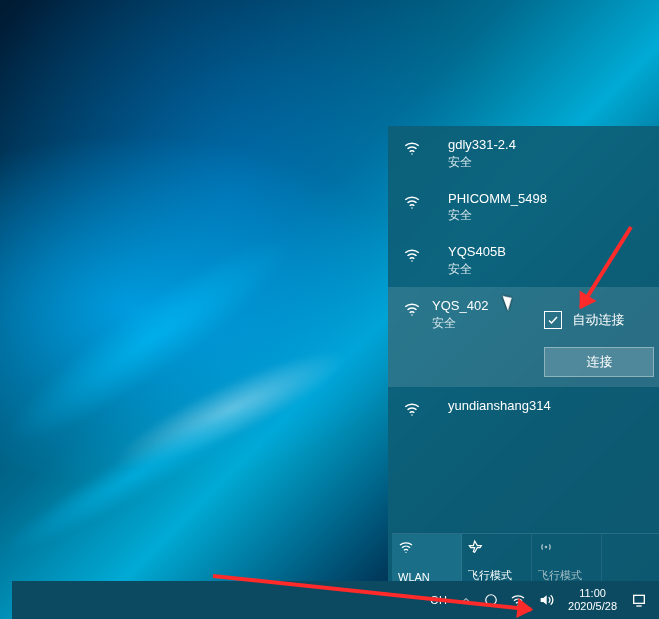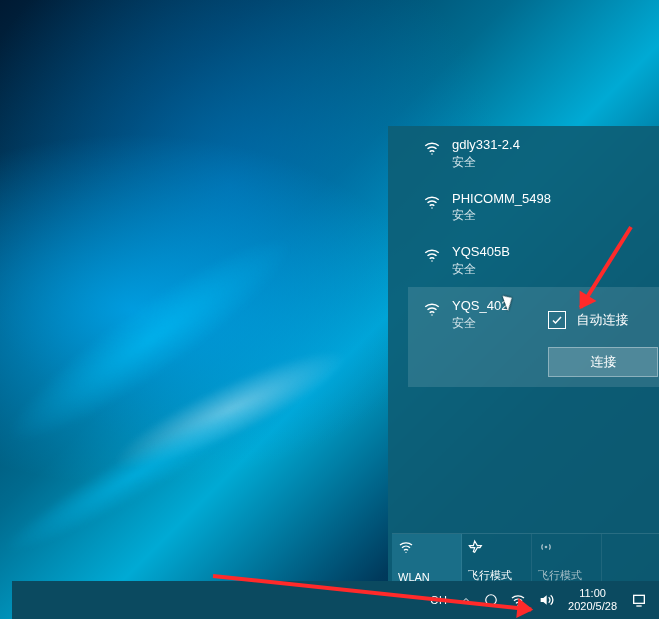--- a/index.html
+++ b/index.html
@@ -20,23 +20,22 @@
   .s1 { width: 400px; height: 80px; left: -50px; top: 300px; transform: rotate(-35deg); }
   .s2 { width: 300px; height: 60px; left: 80px; top: 380px; transform: rotate(-25deg); background: radial-gradient(ellipse, rgba(255,255,255,0.4), transparent 60%); }
   .s3 { width: 350px; height: 50px; left: -40px; top: 450px; transform: rotate(-30deg); }
 
   .wifi-panel {
     position: absolute; right: 0; top: 126px; width: 271px; height: 455px;
     background: rgba(13,94,118,0.92); color: #fff;
   }
   .nets { position: absolute; inset: 0 0 123px 0; overflow: hidden; }
   .net {
-    display: flex; align-items: flex-start; padding: 10px 14px 10px 14px; gap: 10px;
+    display: flex; align-items: flex-start; padding: 10px 14px 10px 14px; gap: 26px;
     cursor: default;
-    margin-left: 20px;
   }
   .net.sel { background: rgba(255,255,255,0.12); padding-bottom: 0; }
   .net-icon { width: 20px; height: 20px; flex: 0 0 20px; margin-top: 2px; display:flex; align-items:center; justify-content:center; }
   .net-text { display: flex; flex-direction: column; line-height: 1.35; }
   .net-name { font-size: 13px; color: #fff; }
   .net-sec { font-size: 12px; color: #d7e7ec; }
   .sel-extra { padding: 8px 14px 0 44px; }
   .chk-row { display: flex; align-items: center; gap: 10px; font-size: 13px; margin-top: 6px; }
   .chk {
     width: 18px; height: 18px; border: 1.5px solid #fff; display:flex; align-items:center; justify-content:center;
@@ -179,20 +178,34 @@
             <span>自动连接</span>
           </div>
           <div class="connect-row">
             <div class="connect-btn">
               <span>连接</span>
             </div>
           </div>
         </div>
       </div>
 
+      <div class="net">
+        <span class="net-icon">
+          <svg viewBox="0 0 24 24" width="18" height="18" fill="none" stroke="#fff" stroke-width="2">
+              <path d="M3 9a14 14 0 0 1 18 0"></path>
+              <path d="M6 13a9 9 0 0 1 12 0"></path>
+              <path d="M9 17a4 4 0 0 1 6 0"></path>
+              <circle cx="12" cy="20" r="1" fill="#fff" stroke="none"></circle>
+            </svg>
+        </span>
+        <div class="net-text">
+          <span class="net-name">yundianshang314</span>
+
+        </div>
+      </div>
 
     </div>
 
 
     <div class="tiles">
       <div class="tile on">
         <span class="tile-icon">
           <svg viewBox="0 0 24 24" width="16" height="16" fill="none" stroke="#fff" stroke-width="2">
               <path d="M3 9a14 14 0 0 1 18 0"></path>
               <path d="M6 13a9 9 0 0 1 12 0"></path>

